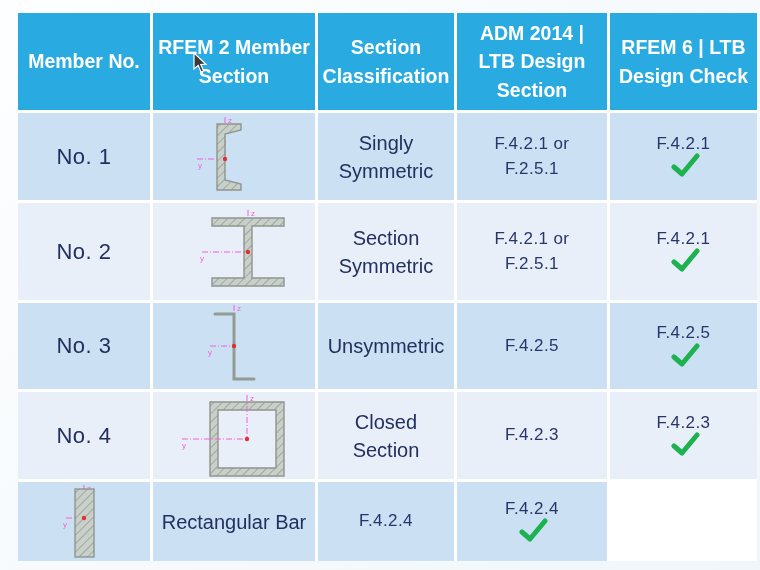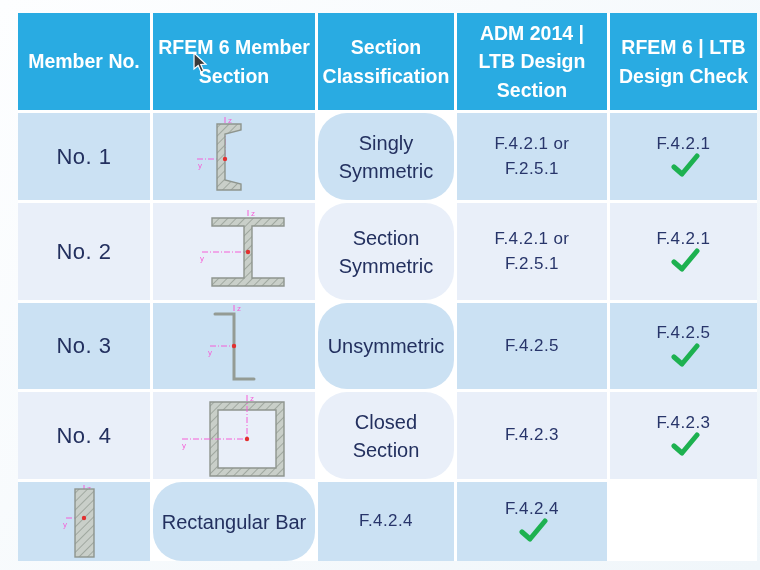--- a/index.html
+++ b/index.html
@@ -22,38 +22,38 @@
   }
   .hcell{
     background:#29abe2;color:#ffffff;font-weight:bold;
     font-size:19.5px;line-height:1.45;
     overflow-wrap:break-word;word-break:break-word;
   }
   .hcell span{display:block;width:100%;}
   .row-odd{background:#cbe1f3;}
   .row-even{background:#e9eff9;}
   .member{font-size:22px;color:#23305f;letter-spacing:0.5px;text-align:center;}
-  .classif{font-size:20px;color:#23305f;line-height:1.4;border-radius:29px;}
+  .classif{font-size:20px;color:#23305f;line-height:1.4;}
   .code{font-size:17px;color:#28356a;letter-spacing:0.4px;line-height:1.45;}
   .code .narrow{display:inline-block;max-width:104px;}
   .checkwrap{display:flex;align-items:center;justify-content:center;flex-direction:column;}
   .check-icon{margin-left:2px;transform:translateY(-3px);}
   .sectsvg{display:block;}
   .cursor{position:absolute;left:192px;top:52px;}
 </style>
 </head>
 <body>
 
 <div class="table">
 
   <div class="cell hcell">
       <span>Member No.</span>
     </div>
   <div class="cell hcell">
-      <span>RFEM 6 Member Section</span>
+      <span>RFEM 2 Member Section</span>
     </div>
   <div class="cell hcell">
       <span>Section Classification</span>
     </div>
   <div class="cell hcell">
       <span>ADM 2014 | LTB Design Section</span>
     </div>
   <div class="cell hcell">
       <span>RFEM 6 | LTB Design Check</span>
     </div>

